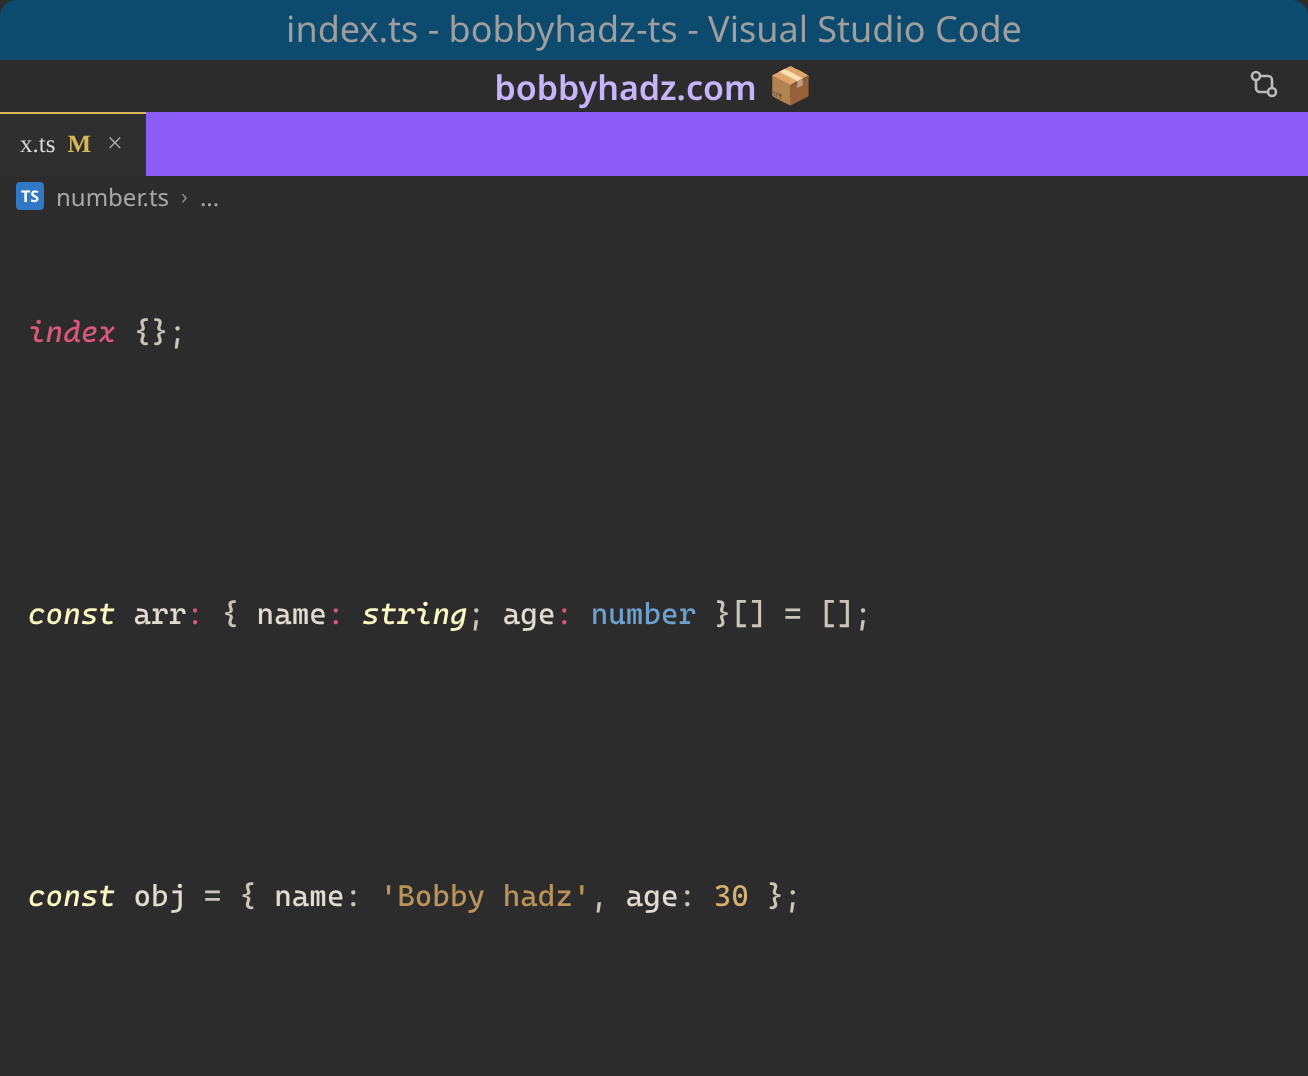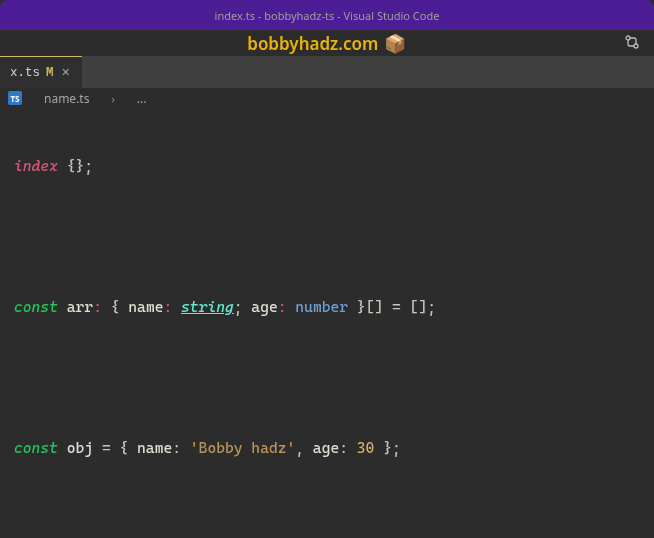--- a/index.html
+++ b/index.html
@@ -8,73 +8,73 @@
     height: 538px;
     background: #2c2c2c;
     font-family: ui-monospace, "Cascadia Code", Consolas, monospace;
     font-size: 14px;
     color: #ccc;
     overflow: hidden;
     border-radius: 8px;
   }
   .title-bar {
     height: 30px;
-    background: #4c1d95;
+    background: #0c4a6e;
     display: flex;
     align-items: center;
     justify-content: center;
     font-family: system-ui, sans-serif;
-    font-size: 11px;
+    font-size: 18px;
     color: #9e9e9e;
   }
   .banner {
     height: 26px;
     display: flex;
     align-items: center;
     justify-content: center;
     font-family: system-ui, sans-serif;
     font-size: 17px;
     font-weight: 600;
-    color: #eab308;
+    color: #c4b5fd;
     gap: 6px;
     position: relative;
     text-align: right;
   }
   .banner-right {
     position: absolute;
     right: 14px;
   }
   .banner-right svg { width: 16px; height: 16px; }
   .cube { font-size: 18px; }
   .tabs {
     height: 32px;
-    background: #404040;
+    background: #8b5cf6;
     display: flex;
     align-items: stretch;
-    font-family: Liberation Mono, monospace;
+    font-family: Liberation Serif, serif;
     font-size: 12.5px;
   }
   .tab {
     display: flex;
     align-items: center;
     gap: 6px;
     padding: 0 10px;
     background: #2f2f2f;
     border-top: 1.5px solid #d6b85a;
     cursor: pointer;
   }
   .tab .fname { color: #d6d6d6; }
   .tab .mod { color: #d6b85a; font-weight: 600; }
   .tab .close { color: #aaa; font-size: 14px; line-height: 1; padding: 0 2px; }
   .breadcrumb {
     height: 20px;
     display: flex;
     align-items: center;
     padding: 0 8px;
-    gap: 22px;
+    gap: 6px;
     font-family: system-ui, sans-serif;
     font-size: 12px;
     color: #a7a7a7;
   }
   .ts-icon {
     width: 14px; height: 14px;
     background: #3178c6;
     color: #fff;
     font-size: 8px;
     font-weight: 700;
@@ -84,25 +84,25 @@
     border-radius: 2px;
   }
   .chev { color: #888; font-size: 11px; }
   .editor {
     padding: 6px 14px;
     line-height: 2.35;
     font-size: 15px;
     white-space: pre;
   }
   .kw-red { color: #d9577a; font-style: italic; }
-  .kw-blue { color: #22c55e; font-style: italic; margin-top: 12px; }
+  .kw-blue { color: #fef9c3; font-style: italic; margin-top: 12px; }
   .ident { color: #e0dcd0; margin-top: 20px; }
   .punct { color: #c9c5b8; }
   .colon { color: #d9577a; }
-  .type-str { color: #5eead4; font-style: italic; text-decoration: underline; }
+  .type-str { color: #fef9c3; font-style: italic; }
   .type-num { color: #6da0cf; }
   .string { color: #b8935a; margin-top: 40px; }
   .number { color: #d6b270; }
 </style>
 </head>
 <body>
 
 <div class="title-bar">
   <span>index.ts - bobbyhadz-ts - Visual Studio Code</span>
 </div>
@@ -122,21 +122,21 @@
 <div class="tabs">
   <div class="tab">
     <span class="fname">x.ts</span>
     <span class="mod">M</span>
     <span class="close">×</span>
   </div>
 </div>
 
 <div class="breadcrumb">
   <span class="ts-icon">TS</span>
-  <span>name.ts</span>
+  <span>number.ts</span>
   <span class="chev">›</span>
   <span>...</span>
 </div>
 
 <div class="editor">
 <div><span class="kw-red">index</span> <span class="punct">{};</span></div>
 <div> </div>
 <div><span class="kw-blue">const</span> <span class="ident">arr</span><span class="colon">:</span> <span class="punct">{ </span><span class="ident">name</span><span class="colon">:</span> <span class="type-str">string</span><span class="punct">; </span><span class="ident">age</span><span class="colon">:</span> <span class="type-num">number</span> <span class="punct">}[] = [];</span></div>
 <div> </div>
 <div><span class="kw-blue">const</span> <span class="ident">obj</span> <span class="punct">= { </span><span class="ident">name</span><span class="punct">: </span><span class="string">'Bobby hadz'</span><span class="punct">, </span><span class="ident">age</span><span class="punct">: </span><span class="number">30</span> <span class="punct">};</span></div>

